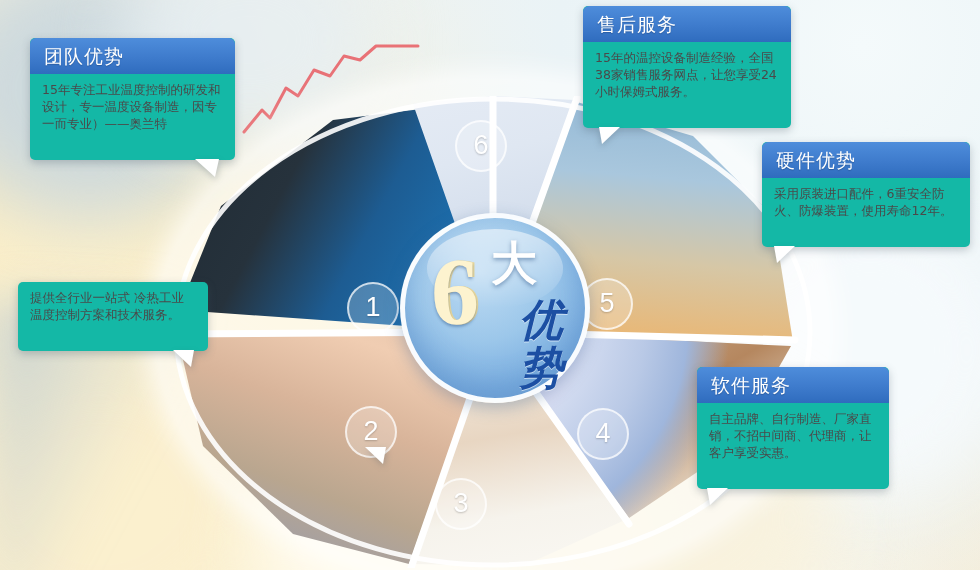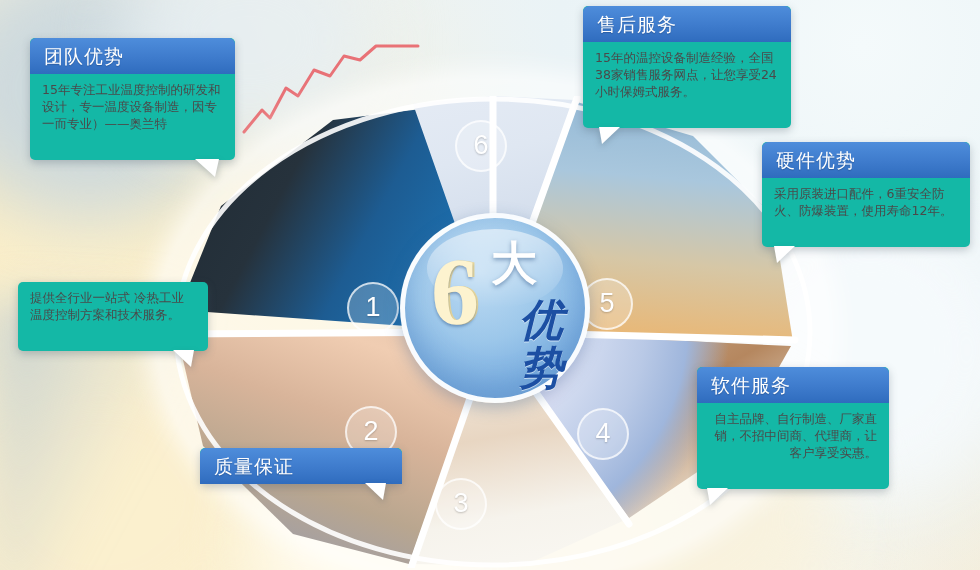--- a/index.html
+++ b/index.html
@@ -138,21 +138,21 @@
     font-family:"DejaVu Sans",sans-serif;
     text-shadow:0 1px 1px rgba(20,50,90,.35);
     white-space:nowrap;
   }
   .card .bd{
     padding:7px 12px 28px 12px;
     color:#4a4a4a;font-size:12.5px;line-height:17px;
     font-family:"DejaVu Sans",sans-serif;
     white-space:pre-line;
   }
-  .card .bd.ctr{text-align:right;}
+  .card .bd.ctr{text-align:left;}
   
   .tail{position:absolute;width:0;height:0;}
 
   
   #card-team{left:30px;top:38px;width:205px;}
   #card-team .tail{
     right:16px;bottom:-17px;
     border-left:20px solid transparent;border-right:4px solid transparent;
     border-top:18px solid #ffffff;
     filter:drop-shadow(1px 3px 3px rgba(70,85,100,.28));
@@ -258,21 +258,20 @@
     <div class="bd">15年专注工业温度控制的研发和设计，专一温度设备制造，因专一而专业）——奥兰特</div>
     <div class="tail"></div>
   </div>
 
   <div class="card" id="card-tech">
     <div class="bd">提供全行业一站式      冷热工业温度控制方案和技术服务。</div>
     <div class="tail"></div>
   </div>
 
   <div class="card" id="card-quality">
-    <div class="hd">质量保证</div>
     <div class="tail"></div>
   </div>
 
   <div class="card" id="card-after">
     <div class="hd">售后服务</div>
     <div class="bd">15年的温控设备制造经验，全国38家销售服务网点，让您享受24小时保姆式服务。</div>
     <div class="tail"></div>
   </div>
 
   <div class="card" id="card-hard">

